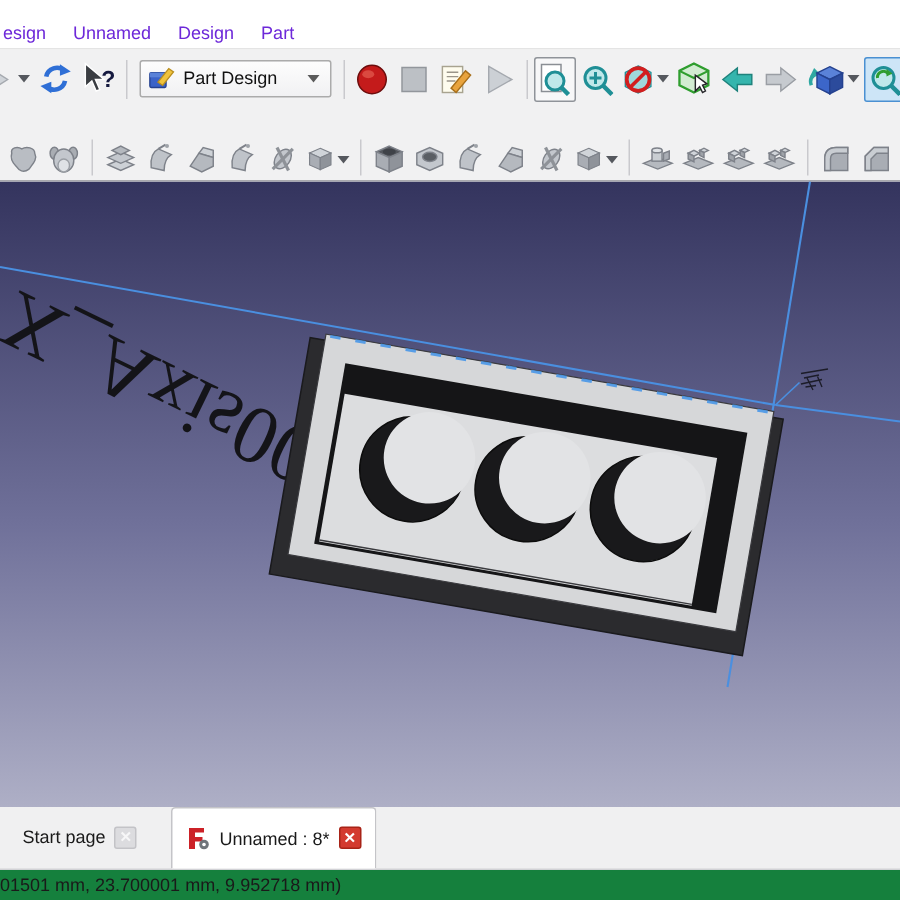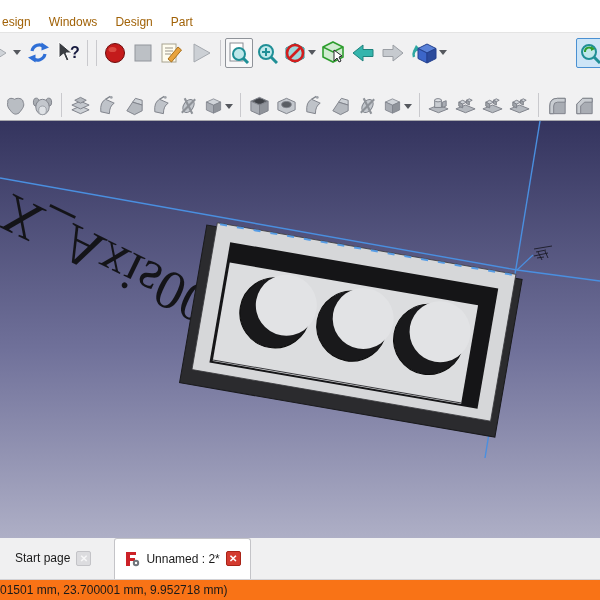--- a/index.html
+++ b/index.html
@@ -3,21 +3,21 @@
 <meta charset="utf-8">
 <style>
   * { margin:0; padding:0; box-sizing:border-box; }
   html,body { width:600px; height:600px; overflow:hidden; }
   body { font-family:"Liberation Sans", sans-serif; font-size:12px; background:#f1f1f2; }
   .window { width:600px; height:600px; display:flex; flex-direction:column; background:#f1f1f2; }
 
   
   .titlebar { height:13px; background:#ffffff; }
   .menubar { height:23px; background:#ffffff; display:flex; align-items:center; border-bottom:1px solid #e4e4e4; }
-  .menu-item { padding:3px 9px; color:#a16207; cursor:default; }
+  .menu-item { padding:3px 9px; color:#6d28d9; cursor:default; }
   .menu-item:first-child { padding-left:2px; }
 
   
   .toolbar1 { height:55px; background:#f1f1f2; padding:5px 0 0 0; display:flex; align-items:flex-start; }
   .toolbar2 { height:40px; background:#f1f1f2; padding:10px 2px 0 2px; display:flex; align-items:flex-start; border-bottom:1px solid #a8a8ad; }
   .tbtn { height:30px; min-width:28px; display:flex; align-items:center; justify-content:center; background:transparent; border:1px solid transparent; padding:2px; }
   .tbtn2 { height:27px; min-width:27px; display:flex; align-items:center; justify-content:center; background:transparent; border:1px solid transparent; padding:1px; }
   .tbtn svg, .tbtn2 svg { display:block; }
   .tbtn.bordered { border:1px solid #8f9399; background:#f7f7f8; border-radius:2px; }
   .tbtn.active { border:1px solid #4a90d2; background:#cde5f7; border-radius:2px; }
@@ -36,32 +36,32 @@
 
   
   .tabbar { height:47px; background:#f0f0f1; display:flex; align-items:stretch; border-bottom:1px solid #d2d2d6; padding-left:6px; }
   .tab { display:flex; align-items:center; gap:6px; padding:0 9px; color:#1a1a1a; }
   .tab.active { background:#ffffff; border:1px solid #c4c4c8; border-bottom:none; border-radius:3px 3px 0 0; margin-left:14px; }
   .close-box { width:15px; height:15px; border-radius:2px; display:flex; align-items:center; justify-content:center; font-size:10px; font-weight:bold; }
   .close-gray { background:#dcdcdf; color:#f7f7f8; border:1px solid #c3c3c7; }
   .close-red { background:#d33a2f; color:#ffffff; border:1px solid #a82317; }
 
   
-  .statusbar { height:22px; background:#f97316; display:flex; align-items:center; color:#1a1a1a; font-size:12px; }
+  .statusbar { height:22px; background:#15803d; display:flex; align-items:center; color:#1a1a1a; font-size:12px; }
 </style>
 </head>
 <body>
 
 <div class="window">
 
   <div class="titlebar"></div>
 
   <div class="menubar" id="menubar">
       <div class="menu-item">esign</div>
-      <div class="menu-item">Windows</div>
+      <div class="menu-item">Unnamed</div>
       <div class="menu-item">Design</div>
       <div class="menu-item">Part</div>
     </div>
 
   <div class="toolbar1">
     <div class="tbtn partial-left">
       <svg width="22" height="22" viewBox="0 0 22 22">
           <polygon points="6,4 17,11 6,18" fill="#cfd3d8" stroke="#a5a9af"></polygon>
         </svg>
       <span class="caret"></span>
@@ -74,20 +74,29 @@
         <polygon points="8.5,21.5 1,16.5 8.5,13.5" fill="#2f6fd6"></polygon>
       </svg>
     </div>
     <div class="tbtn">
       <svg width="24" height="23" viewBox="0 0 24 23">
         <polygon points="3,1 3,17 7.5,13 10.5,20 13,19 10,12 16,12" fill="#3a3d42" stroke="#ffffff" stroke-width="1"></polygon>
         <text x="14" y="17" font-size="16" font-weight="bold" fill="#15193f" font-family="Liberation Sans, sans-serif">?</text>
       </svg>
     </div>
     <div class="sep"></div>
+    <div class="combo">
+      <svg width="18" height="18" viewBox="0 0 20 20">
+        <rect x="1" y="6" width="12" height="11" rx="1" fill="#3b63c8" stroke="#24418f"></rect>
+        <rect x="1" y="6" width="12" height="3.5" fill="#5a82d8"></rect>
+        <polygon points="7,13 15,3 18.5,5.5 10.5,15.5" fill="#f0c33c" stroke="#b98e1f"></polygon>
+      </svg>
+      <span class="combo-label">Part Design</span>
+      <span class="combo-chev"></span>
+    </div>
     <div class="sep"></div>
     <div class="tbtn">
       <svg width="22" height="22" viewBox="0 0 22 22">
         <circle cx="11" cy="11" r="9.5" fill="#c41b1b" stroke="#6d0d0d"></circle>
         <ellipse cx="8.5" cy="7.5" rx="4" ry="2.6" fill="#e25a4e" opacity="0.75"></ellipse>
       </svg>
     </div>
     <div class="tbtn">
       <svg width="20" height="20" viewBox="0 0 20 20">
           <rect x="2" y="2" width="16" height="16" fill="#bcc0c5" stroke="#92969c"></rect>
@@ -369,21 +378,21 @@
     <div class="tab">
       <span>Start page</span>
       <span class="close-box close-gray">✕</span>
     </div>
     <div class="tab active">
       <svg width="16" height="16" viewBox="0 0 16 16">
         <path d="M2 1 L12 1 L12 4 L6 4 L6 7 L11 7 L11 10 L6 10 L6 15 L2 15 Z" fill="#cc2127"></path>
         <circle cx="12" cy="12" r="3.2" fill="#70757b"></circle>
         <circle cx="12" cy="12" r="1.2" fill="#ffffff"></circle>
       </svg>
-      <span>Unnamed : 2*</span>
+      <span>Unnamed : 8*</span>
       <span class="close-box close-red">✕</span>
     </div>
   </div>
 
   <div class="statusbar">
     <span>01501 mm, 23.700001 mm, 9.952718 mm)</span>
   </div>
 
 </div>
 

